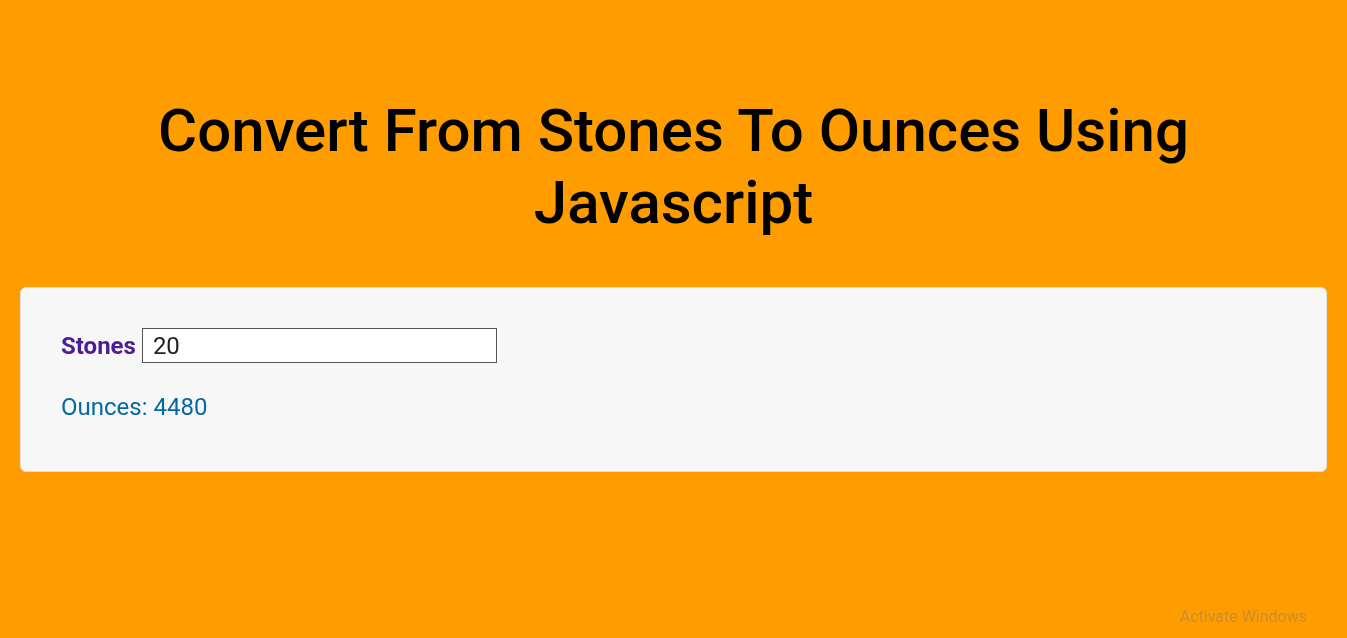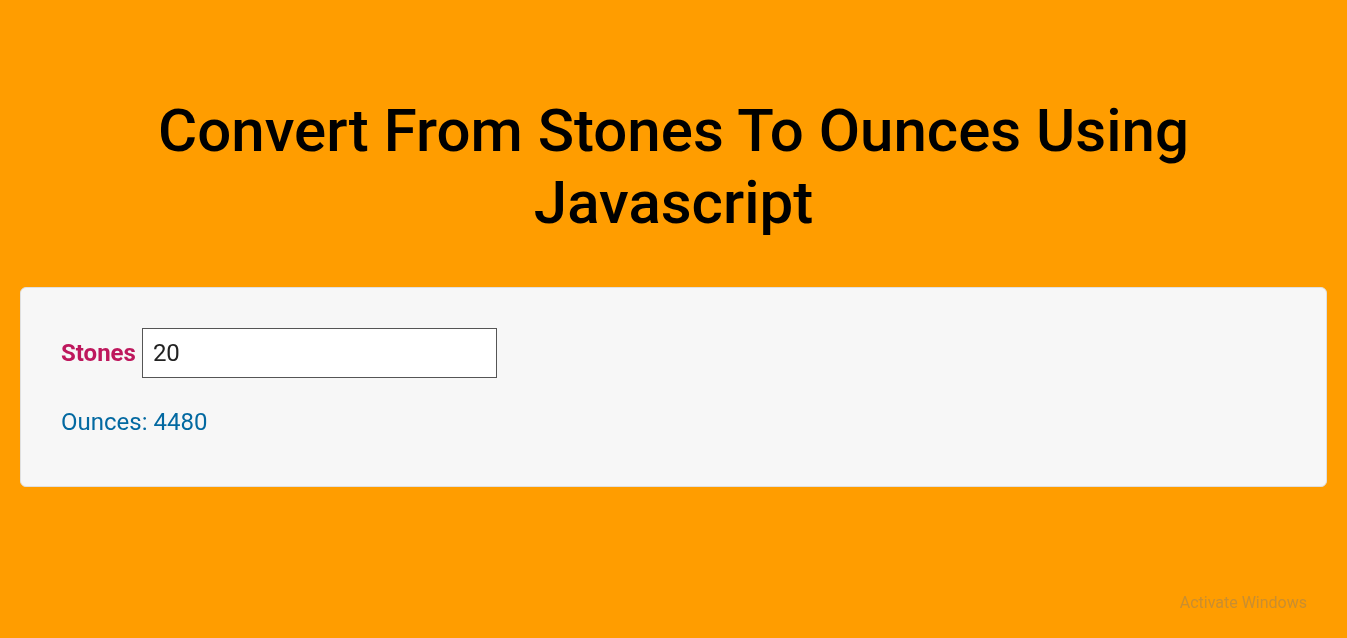--- a/index.html
+++ b/index.html
@@ -36,44 +36,44 @@
     
     .input-row {
       display: flex;
       align-items: center;
       margin-bottom: 30px;
     }
     
     .input-label {
       font-size: 24px;
       font-weight: 700;
-      color: #be185d;
+      color: #4c1d95;
       margin-right: 6px;
     }
     
     .stones-input {
       font-size: 24px;
       padding: 6px 10px;
       border: 1px solid #555;
       background: #fff;
       width: 355px;
-      height: 50px;
+      height: 35px;
       color: #222;
       font-family: inherit;
     }
     
     .output-text {
       font-size: 24px;
       color: #0369a1;
       font-weight: 400;
     }
     
     .watermark {
       position: absolute;
-      bottom: 24px;
+      bottom: 10px;
       right: 40px;
       color: rgba(120, 120, 120, 0.35);
       font-size: 15px;
       text-align: left;
       line-height: 1.3;
     }
     
     .watermark-line1 {
       font-size: 16px;
       color: rgba(120, 120, 120, 0.4);

